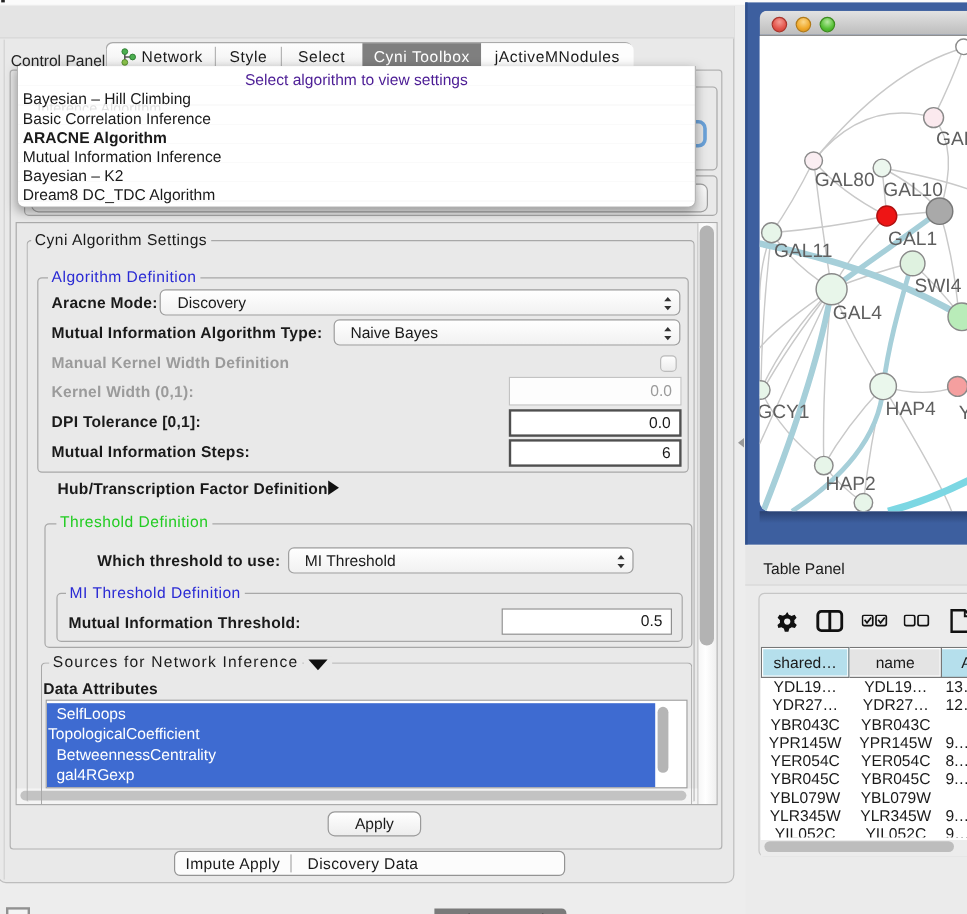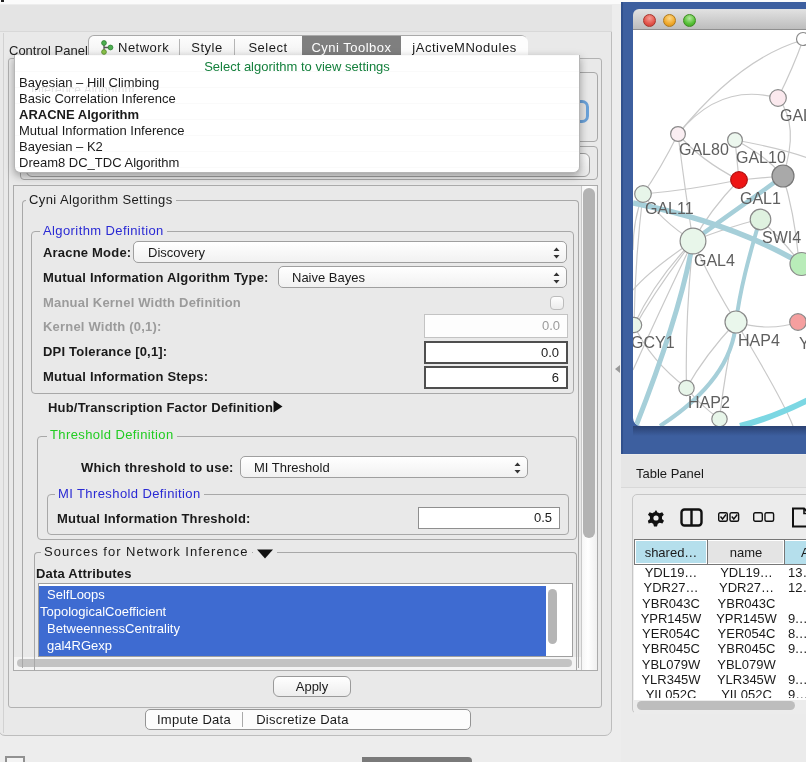--- a/index.html
+++ b/index.html
@@ -123,30 +123,30 @@
     <div style="padding-left:1px;line-height:17px;">TopologicalCoefficient</div>
     <div style="padding-left:8px;line-height:17px;">BetweennessCentrality</div>
     <div style="padding-left:8px;line-height:17px;">gal4RGexp</div>
   </div>
   <div style="position:absolute;right:15px;top:5px;width:9px;height:55px;background:#b5b5b5;border-radius:5px;"></div>
 </div>
 
 <div class="abs" style="left:273px;top:676px;width:78px;height:21px;border:1px solid #9a9a9a;border-radius:6px;background:linear-gradient(#ffffff,#ededed);text-align:center;line-height:19px;">Apply</div>
 
 <div class="abs" style="left:145px;top:709px;width:326px;height:21px;border:1px solid #949494;border-radius:5px;background:#fcfcfc;letter-spacing:0.3px;">
-  <div style="position:absolute;left:0;top:0;width:96px;height:19px;text-align:center;line-height:19px;">Impute Data</div>
+  <div style="position:absolute;left:0;top:0;width:96px;height:19px;text-align:center;line-height:19px;">Impute Apply</div>
   <div style="position:absolute;left:96px;top:2px;width:1px;height:15px;background:#aaa;"></div>
-  <div style="position:absolute;left:97px;top:0;width:119px;height:19px;text-align:center;line-height:19px;">Discretize Data</div>
+  <div style="position:absolute;left:97px;top:0;width:119px;height:19px;text-align:center;line-height:19px;">Discovery Data</div>
   <div style="position:absolute;left:216px;top:0;width:110px;height:25px;text-align:center;line-height:19px;background:#7a7a7a;color:#000000;border-radius:0 4px 4px 0;margin-top:47px;">Infer Network</div>
 </div>
 
 <div class="abs" style="left:14px;top:55px;width:566px;height:118px;background:#fff;border:1px solid #b5b5b5;border-top:none;border-radius:0 0 6px 6px;box-shadow:0 3px 9px rgba(0,0,0,0.35);">
   <div style="position:absolute;top:0;left:0;width:100%;height:100%;background:repeating-linear-gradient(to bottom, rgba(0,0,0,0.018) 0 1px, transparent 1px 16px);"></div>
   <div style="position:absolute;top:28px;left:16px;width:300px;height:9px;overflow:hidden;color:rgba(190,190,190,0.45);font-size:12px;">Inference Algorithm</div>
-  <div style="position:absolute;top:4px;width:100%;text-align:center;color:#15803d;">Select algorithm to view settings</div>
+  <div style="position:absolute;top:4px;width:100%;text-align:center;color:#4c1d95;">Select algorithm to view settings</div>
   <div style="position:absolute;top:20px;left:4px;line-height:16px;">Bayesian – Hill Climbing</div>
   <div style="position:absolute;top:36px;left:4px;line-height:16px;">Basic Correlation Inference</div>
   <div style="position:absolute;top:52px;left:4px;line-height:16px;font-weight:bold;">ARACNE Algorithm</div>
   <div style="position:absolute;top:68px;left:4px;line-height:16px;">Mutual Information Inference</div>
   <div style="position:absolute;top:84px;left:4px;line-height:16px;">Bayesian – K2</div>
   <div style="position:absolute;top:100px;left:4px;line-height:16px;">Dream8 DC_TDC Algorithm</div>
 </div>
 
 <div class="abs" style="left:615px;top:365px;width:0;height:0;border-top:4px solid transparent;border-bottom:4px solid transparent;border-right:5px solid #999;"></div>
 

